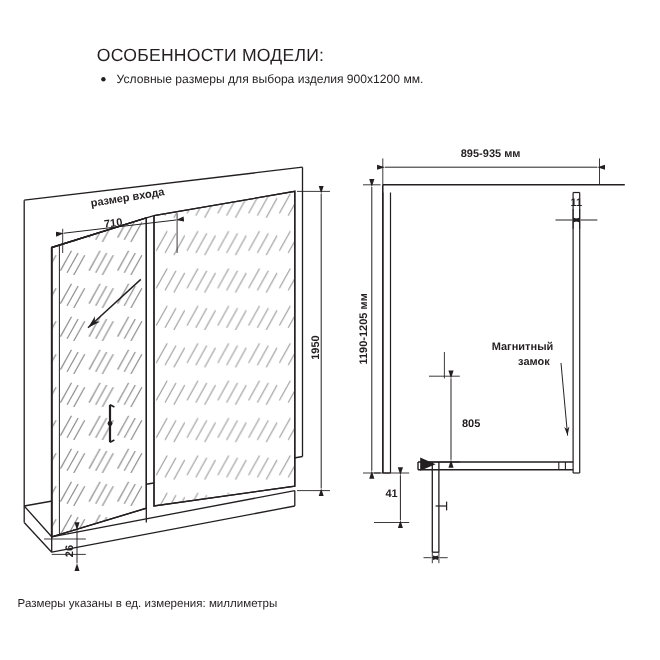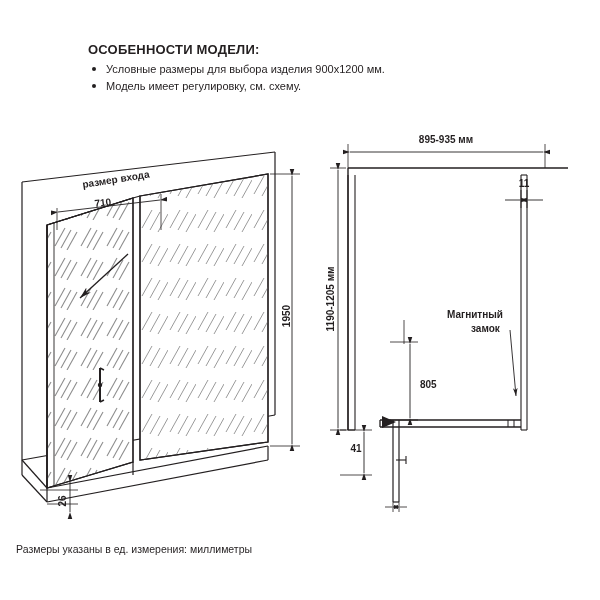--- a/index.html
+++ b/index.html
@@ -21,22 +21,22 @@
   }
 
   
   .features {
     position: absolute;
     left: 88px;
     top: 42px;
     width: 470px;
   }
   .features-title {
-    font-size: 13px;
-    font-weight: bold;
+    font-size: 16px;
+    font-weight: normal;
     letter-spacing: .2px;
     margin: 0 0 4px 0;
     color: #231f20;
   }
   .features ul {
     list-style: none;
     margin: 0;
     padding: 0;
   }
   .features li {
@@ -87,21 +87,20 @@
 </style>
 </head>
 <body>
 
 <div class="page">
 
   <div class="features">
     <div class="features-title">ОСОБЕННОСТИ МОДЕЛИ:</div>
     <ul>
       <li>Условные размеры для выбора изделия 900x1200 мм.</li>
-      <li>Модель имеет регулировку, см. схему.</li>
     </ul>
   </div>
 
   <div class="drawing">
     <svg width="600" height="420" viewBox="0 0 600 420">
       <defs>
         <marker id="arrStart" markerWidth="9" markerHeight="9" refX="8" refY="3" orient="auto">
           <path d="M8,3 L0,0.4 L0,5.6 Z" fill="#231f20"></path>
         </marker>
         <marker id="arrEnd" markerWidth="9" markerHeight="9" refX="1" refY="3" orient="auto">

